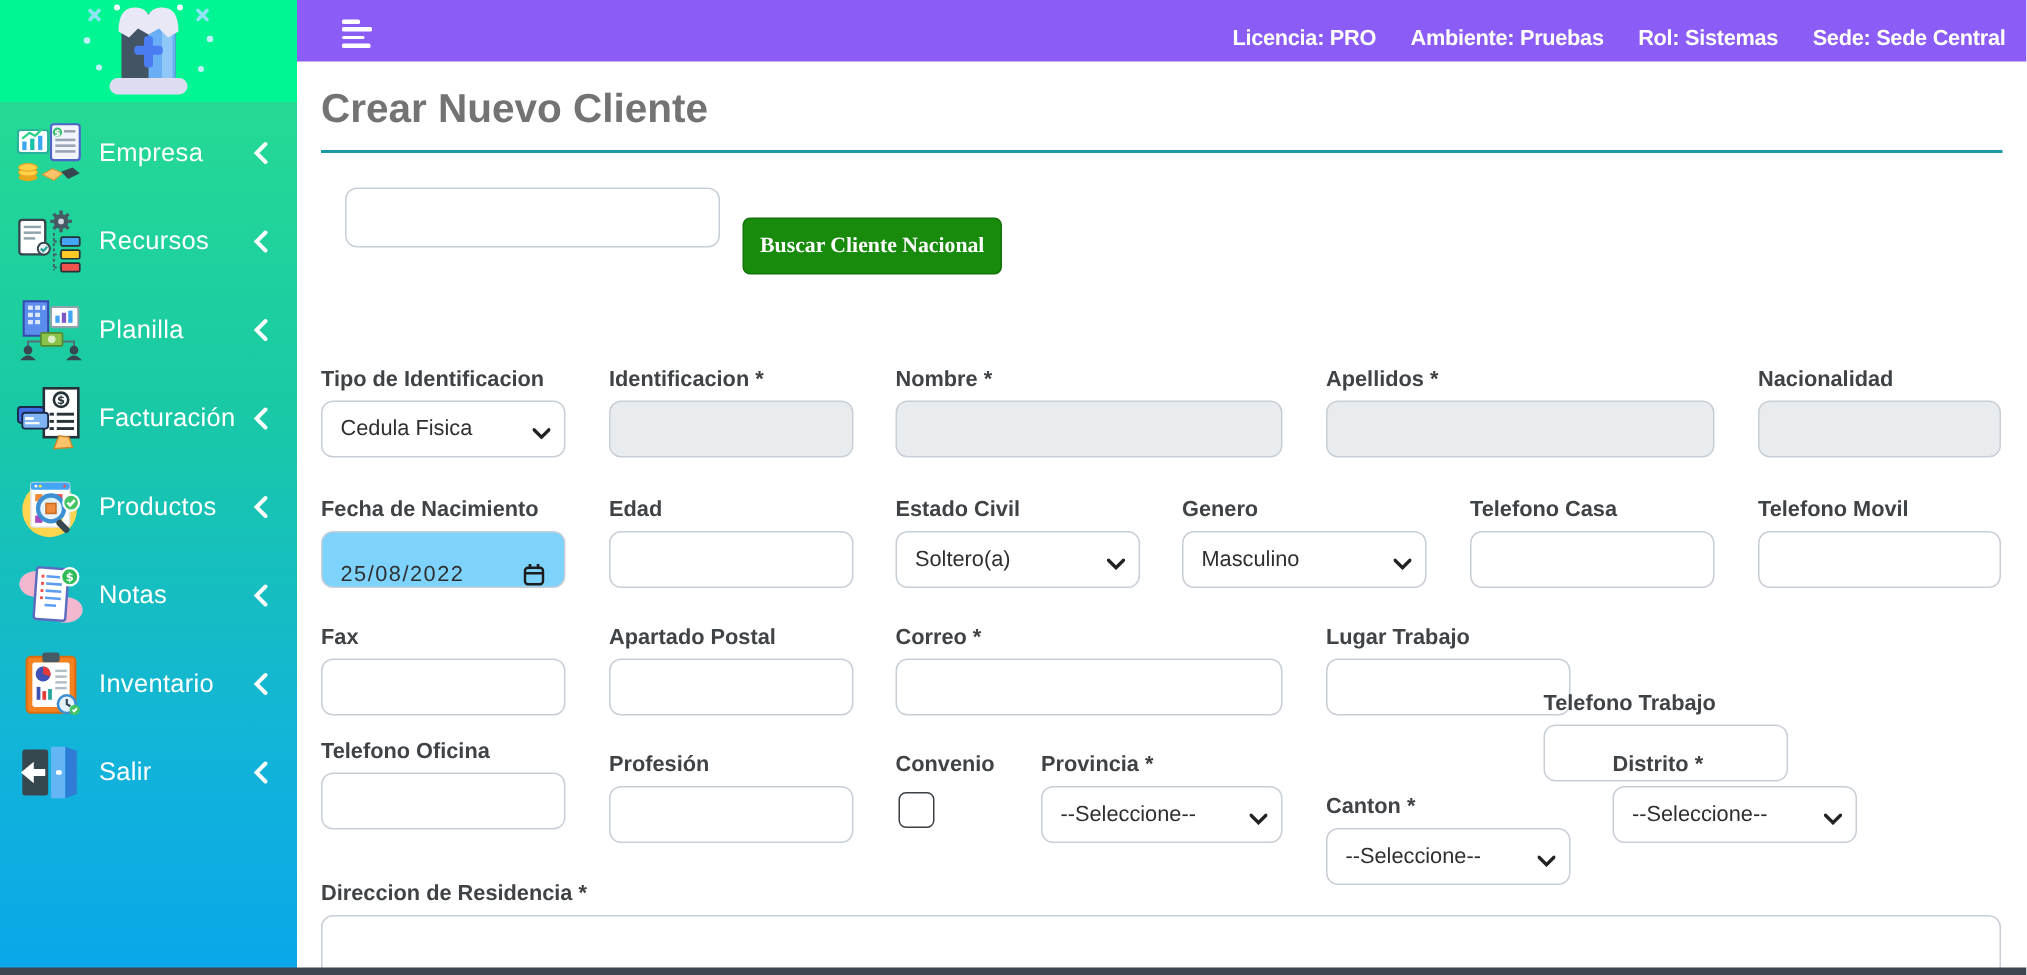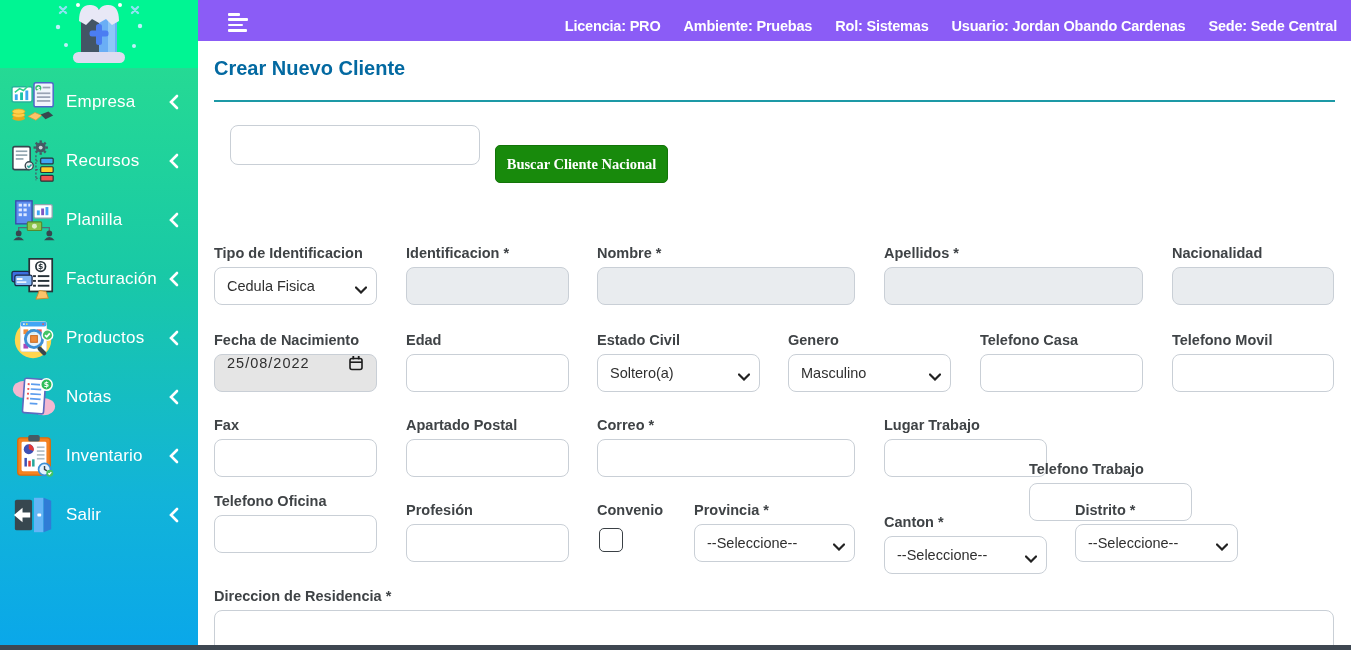--- a/index.html
+++ b/index.html
@@ -20,37 +20,37 @@
   
   .topbar { position:absolute; left:198px; top:0; width:1153px; height:41px; background:#8b5cf6; }
   .burger { position:absolute; left:30px; top:13px; width:22px; height:17px; cursor:pointer; }
   .burger span { display:block; height:2.7px; background:#fff; border-radius:1px; margin-bottom:2.6px; }
   .b1{width:12px}.b2{width:20px}.b3{width:15px}.b4{width:19px}
   .topnav { position:absolute; right:14px; top:0; height:41px; display:flex; align-items:center;
     gap:23px; padding-top:10px; }
   .topnav span { color:#fff; font-weight:bold; font-size:14.5px; letter-spacing:-0.2px; white-space:nowrap; }
 
   
-  .page-title { position:absolute; left:214px; top:57px; font-size:20px; font-weight:bold; color:#0369a1; }
+  .page-title { position:absolute; left:214px; top:57px; font-size:27px; font-weight:bold; color:#737373; }
   .title-rule { position:absolute; left:214px; top:100px; width:1121px; height:2px; background:#1d99a6; }
 
   .lbl { display:block; font-size:14.5px; font-weight:bold; color:#3f4346; margin-bottom:6px; white-space:nowrap; }
   .fg { position:absolute; }
   .inp, .selwrap, .datebox, .bigtext { width:100%; }
   .inp { height:38px; border:1px solid #c9cfd6; border-radius:8px; padding:0 12px;
     font-size:14.5px; color:#333; background:#fff; outline:none; font-family:"Liberation Sans",sans-serif; }
   .inp:disabled { background:#e9ecef; }
   .tall { height:40px; }
   .selwrap { position:relative; }
   .selwrap select { width:100%; height:38px; border:1px solid #c9cfd6; border-radius:8px;
     padding:0 28px 0 12px; font-size:14.5px; color:#2f2f2f; background:#fff; appearance:none;
     -webkit-appearance:none; outline:none; cursor:pointer; font-family:"Liberation Sans",sans-serif; }
   .selwrap .caret { position:absolute; right:10px; top:13px; pointer-events:none; }
-  .datebox { height:38px; border:1px solid #c9cfd6; border-radius:8px; background:#e5e5e5;
-    display:flex; align-items:flex-start; padding:0 12px; cursor:text; }
+  .datebox { height:38px; border:1px solid #c9cfd6; border-radius:8px; background:#7dd3fc;
+    display:flex; align-items:flex-end; padding:0 12px; cursor:text; }
   .datebox .dval { font-size:14.5px; color:#2f2f2f; letter-spacing:1px; }
   .datebox .cal { margin-left:auto; display:flex; cursor:pointer; }
   .chk { appearance:none; -webkit-appearance:none; width:24px; height:24px; border:1.6px solid #3a4045;
     border-radius:5px; background:#fff; cursor:pointer; display:block; }
   .btn-green { position:absolute; left:495px; top:145px; width:173px; height:38px; background:#188a0c;
     border:1px solid #137409; border-radius:5px; color:#fff; font-weight:bold; font-size:14.5px;
     cursor:pointer; font-family:Liberation Serif, serif; }
   .bigtext { height:70px; border:1px solid #c9cfd6; border-radius:8px; resize:none; outline:none;
     padding:8px 12px; font-size:14.5px; font-family:"Liberation Sans",sans-serif; }
 
@@ -332,21 +332,20 @@
   <div class="burger" title="menu">
     <span class="b1"></span>
     <span class="b2"></span>
     <span class="b3"></span>
     <span class="b4"></span>
   </div>
   <div class="topnav">
     <span>Licencia: PRO</span>
     <span>Ambiente: Pruebas</span>
     <span>Rol: Sistemas</span>
-    <span>Usuario: Jordan Obando Cardenas</span>
     <span>Sede: Sede Central</span>
   </div>
 </div>
 
 <div class="page-title">Crear Nuevo Cliente</div>
 <div class="title-rule"></div>
 
 <div class="fg" style="left:230px; top:125px; width:250px;">
   <input class="inp tall" type="text" value="" style="">
 </div>
@@ -458,21 +457,21 @@
 </div>
 <div class="fg" style="left:694px; top:502px; width:161px;">
   <label class="lbl">Provincia *</label>
   <div class="selwrap">
     <select><option>--Seleccione--</option></select>
     <span class="caret"><svg width="12" height="8" viewBox="0 0 12 8">
           <polyline points="1,1.5 6,6.5 11,1.5" fill="none" stroke="#222" stroke-width="2.2" stroke-linecap="round"></polyline>
         </svg></span>
   </div>
 </div>
-<div class="fg" style="left:884px; top:514px; width:163px;">
+<div class="fg" style="left:884px; top:530px; width:163px;">
   <label class="lbl">Canton *</label>
   <div class="selwrap">
     <select><option>--Seleccione--</option></select>
     <span class="caret"><svg width="12" height="8" viewBox="0 0 12 8">
           <polyline points="1,1.5 6,6.5 11,1.5" fill="none" stroke="#222" stroke-width="2.2" stroke-linecap="round"></polyline>
         </svg></span>
   </div>
 </div>
 <div class="fg" style="left:1075px; top:502px; width:163px;">
   <label class="lbl">Distrito *</label>

